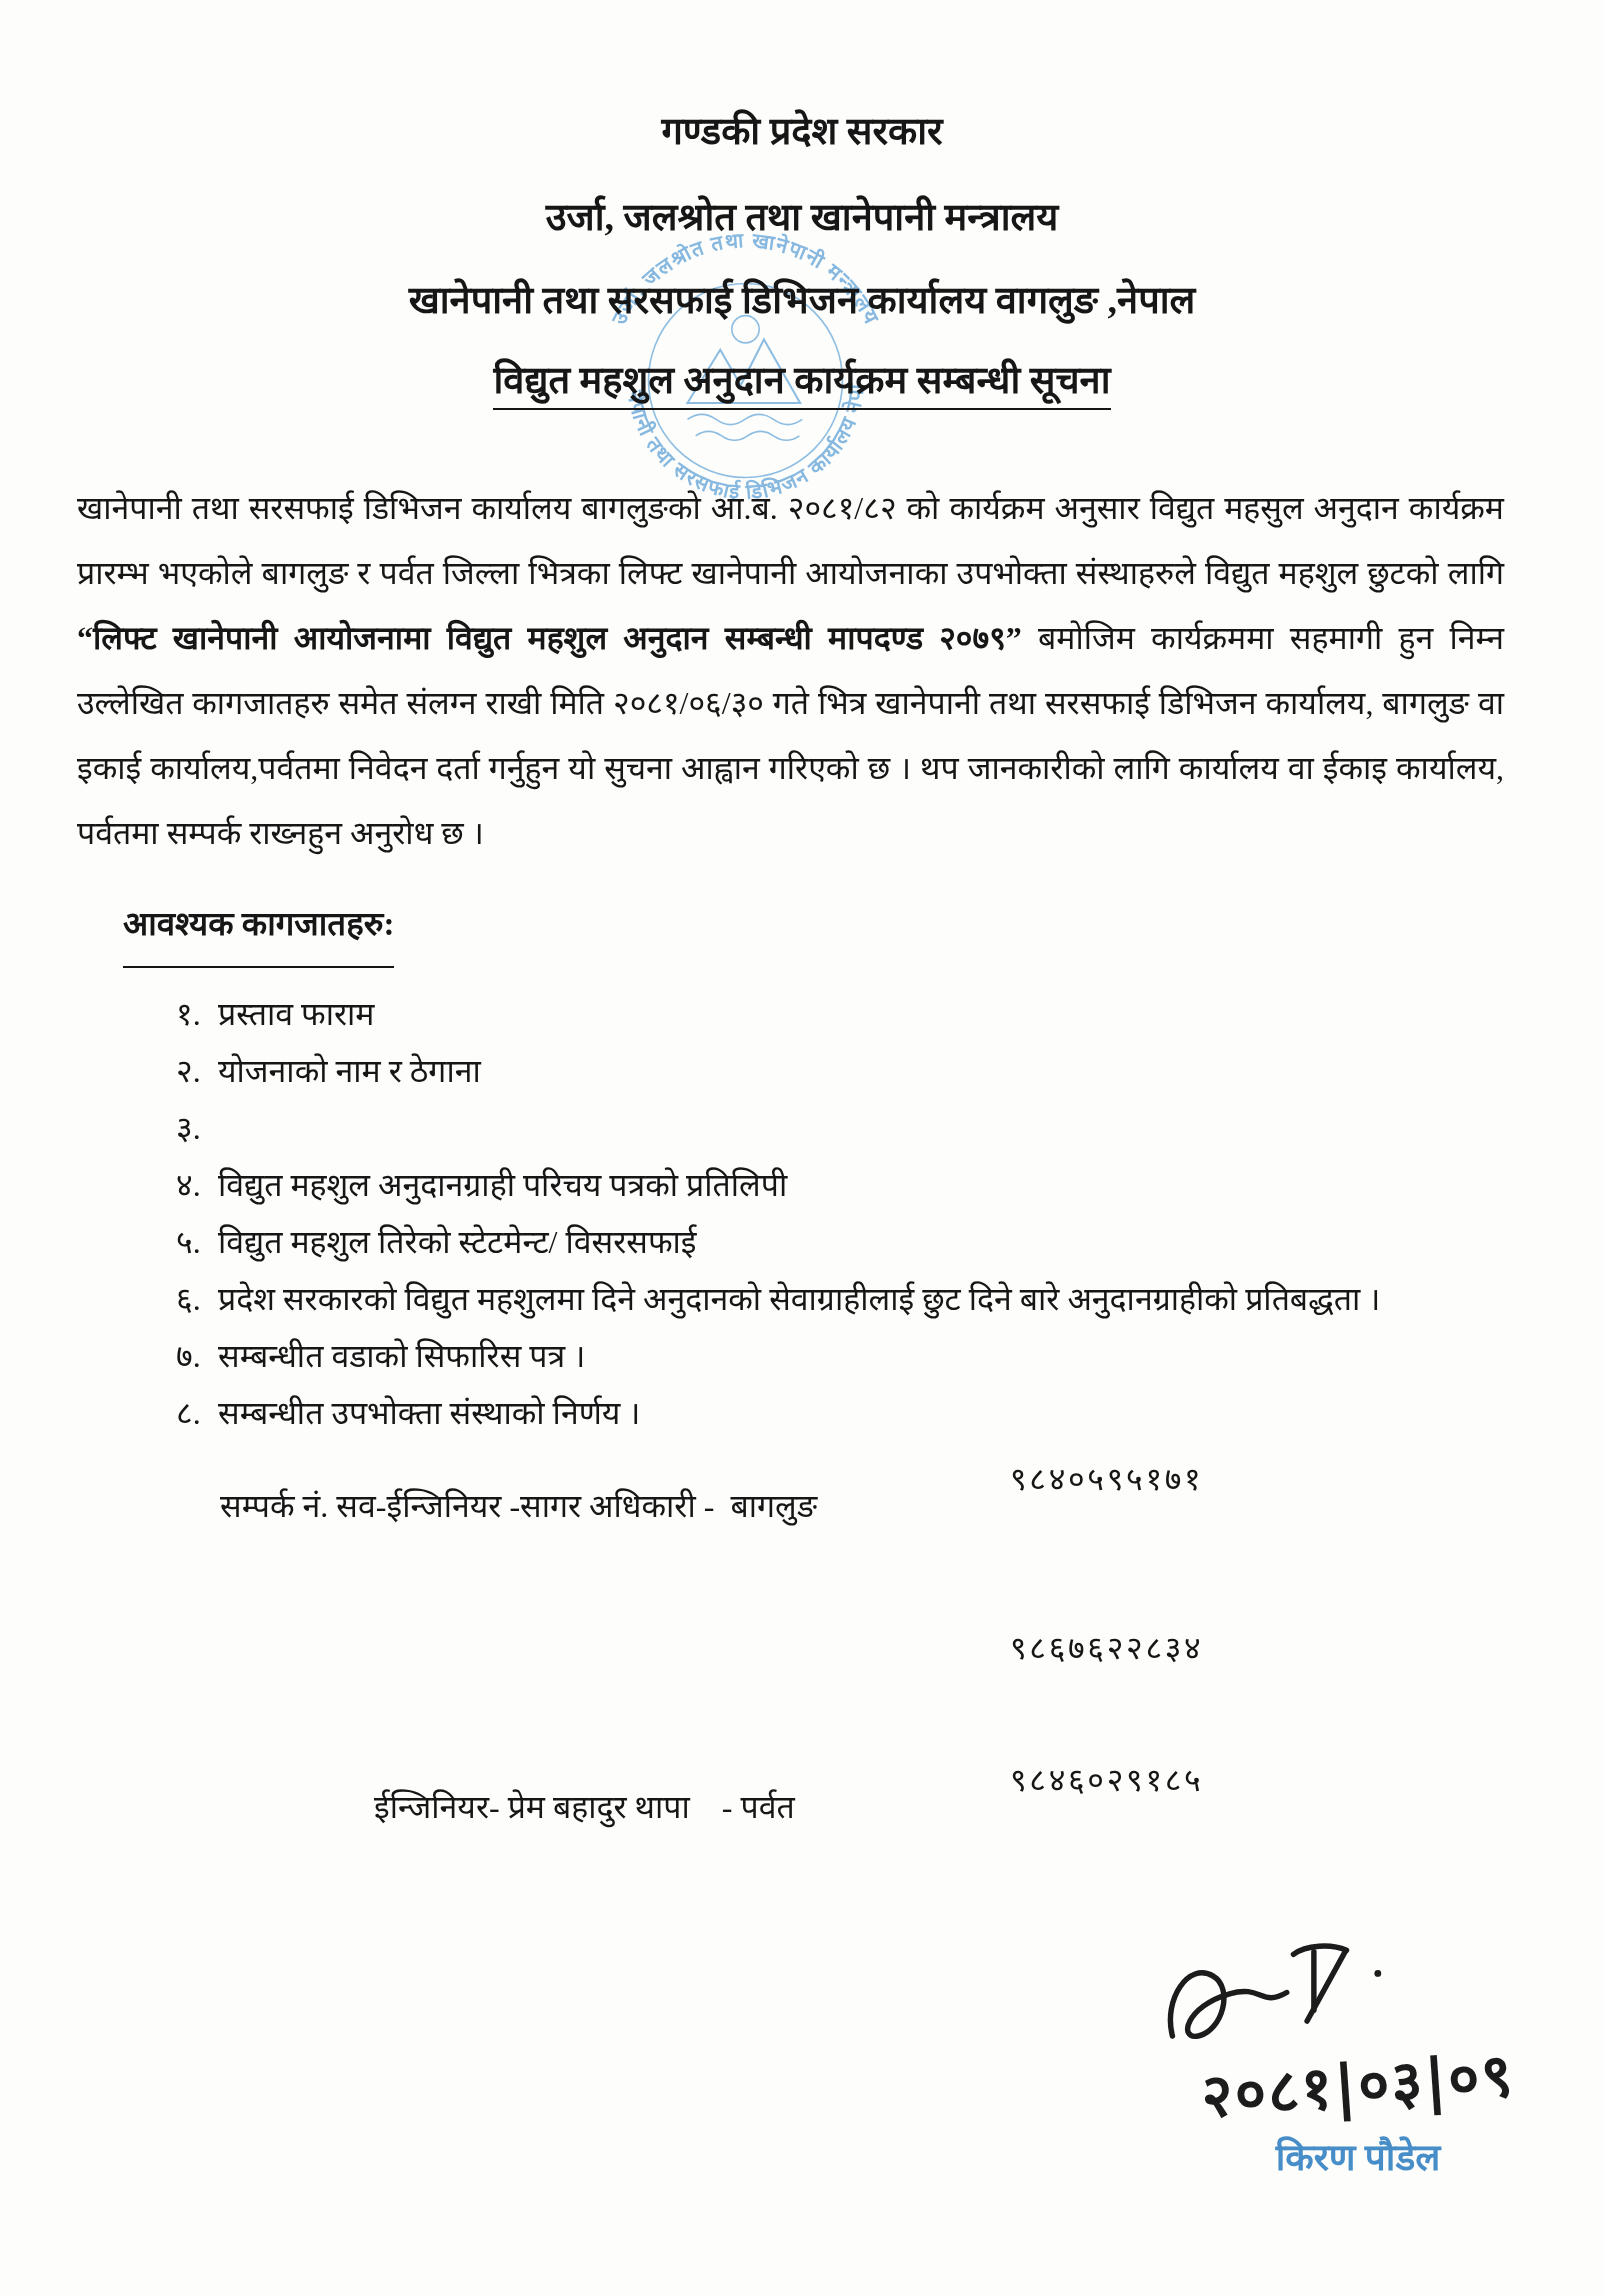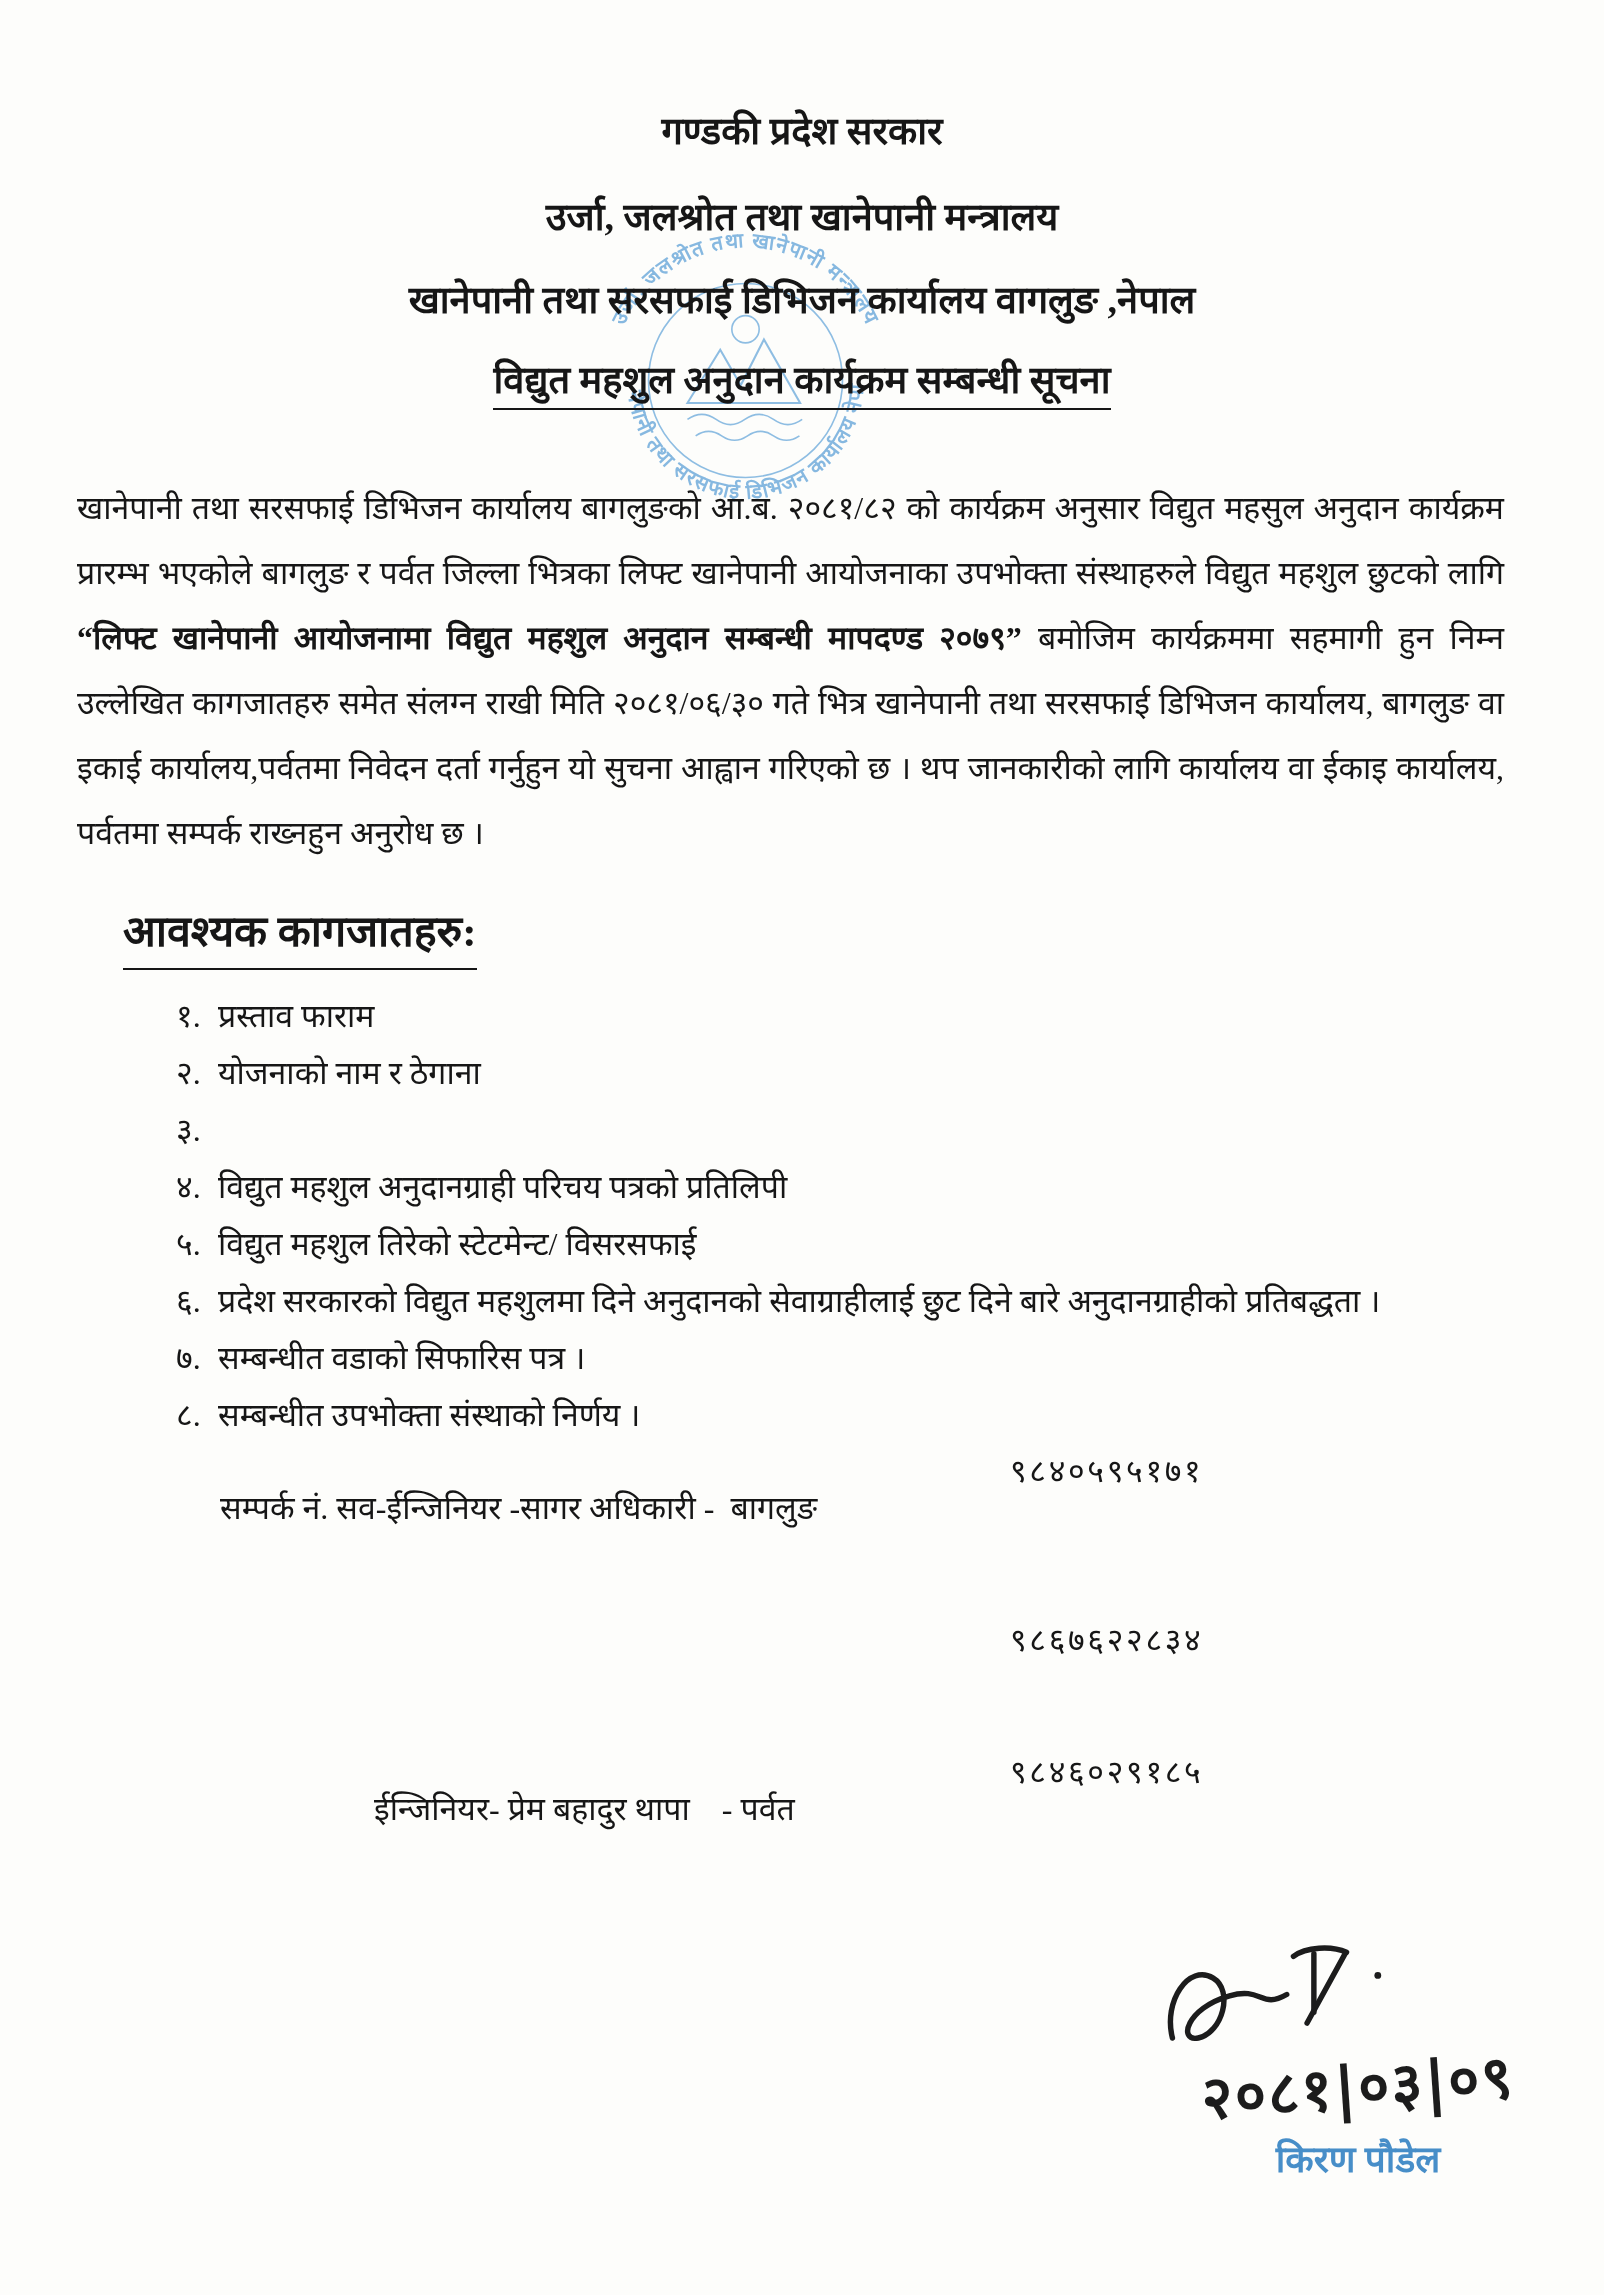--- a/index.html
+++ b/index.html
@@ -33,44 +33,44 @@
   .body-par{
     position:relative;z-index:2;
     margin:66px 100px 0 77px;
     font-size:32px;line-height:65px;
     text-align:justify;
   }
   .bold{font-weight:bold;}
   
   .docs-heading{
     margin:34px 0 0 123px;
-    font-size:43px;font-weight:bold;
+    font-size:33px;font-weight:bold;
     display:inline-block;
-    border-bottom:2.7px solid #161616;padding-bottom:9px;
+    border-bottom:2.7px solid #161616;padding-bottom:21px;
   }
   .doc-list{margin-top:27px;}
   .doc-item{
     display:flex;
     padding-left:176px;padding-right:102px;
     font-size:32px;line-height:38px;
     margin-bottom:19px;
   }
   .doc-num{flex:none;width:42px;}
   .doc-text{flex:1;text-align:justify;}
   
   .contacts{margin-top:4.1px;}
   .contact-row{
     position:relative;
     font-size:32px;line-height:37px;
     margin-bottom:21px;
     white-space:pre-wrap;
   }
   .ind1{padding-left:172px;}
   .ind2{padding-left:326px;}
-  .contact-phone{position:absolute;left:1010px;top:0;letter-spacing:2.7px;}
+  .contact-phone{position:absolute;left:1010px;top:12px;letter-spacing:2.7px;font-family:Liberation Mono, monospace;}
   
   .sig-area{position:relative;height:382px;margin-top:27px;}
   .sig-svg{position:absolute;left:1153px;top:6.8px;width:300px;height:136px;}
   .sig-ink{fill:none;stroke:#1c1c1c;stroke-width:8px;stroke-linecap:round;stroke-linejoin:round;}
   .sig-date{
     position:absolute;left:1201px;top:113px;width:382px;
     font-size:60px;font-weight:600;color:#1c1c1c;
     transform:rotate(-4deg);letter-spacing:2px;
     font-family:"DejaVu Sans","Liberation Sans",sans-serif;
   }

